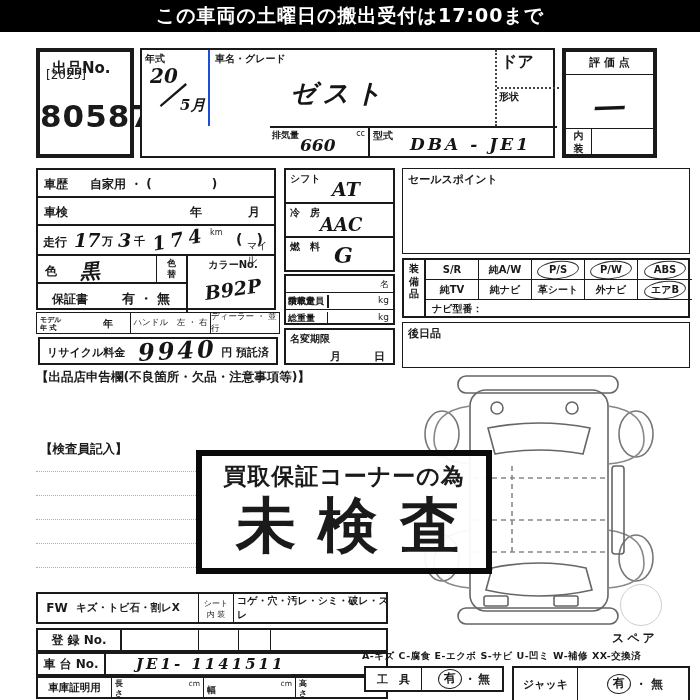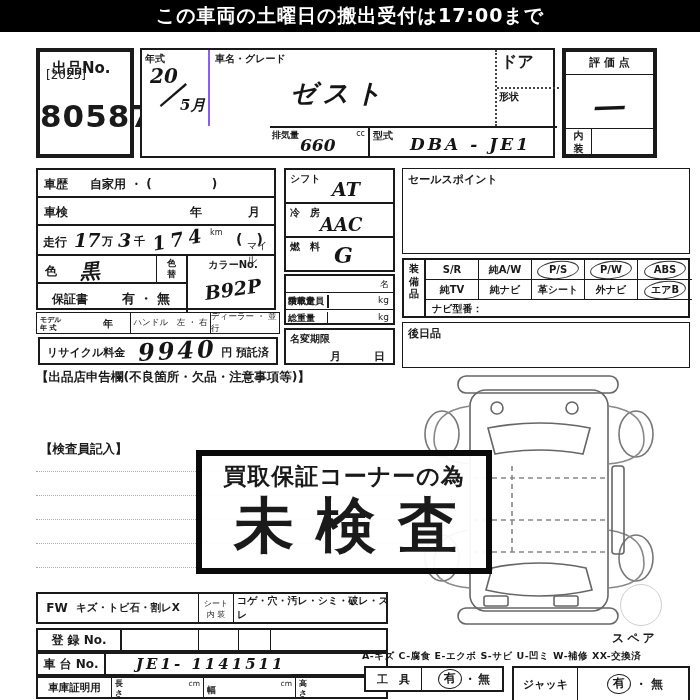--- a/index.html
+++ b/index.html
@@ -27,21 +27,21 @@
   <div class="abs" style="left:0;top:0;width:700px;height:32px;background:#000;color:#fff;display:flex;align-items:center;justify-content:center;font-size:19px;font-weight:bold;letter-spacing:1px;">この車両の土曜日の搬出受付は17:00まで</div>
 
   <div class="box" style="left:36px;top:48px;width:98px;height:110px;border-width:4px;">
     <span class="abs lbl" style="left:12px;top:7px;font-size:15px;">出品No.</span>
     <span class="abs" style="left:6px;top:16px;font-size:12px;color:#222;">[2023]</span>
     <span class="abs lbl" style="left:0;right:0;top:46px;text-align:center;font-size:31px;letter-spacing:1px;">80587</span>
   </div>
 
   <div class="box" style="left:140px;top:48px;width:415px;height:110px;">
 
-    <div class="abs" style="left:0;top:0;width:68px;height:76px;border-right:2px solid #8b5cf6;">
+    <div class="abs" style="left:0;top:0;width:68px;height:76px;border-right:2px solid #1d4ed8;">
       <span class="abs lbl" style="left:3px;top:2px;font-size:10px;">年式</span>
       <span class="abs hw" style="left:8px;top:14px;font-size:20px;">20</span>
       <span class="abs hw" style="left:18px;top:26px;font-size:26px;">／</span>
       <span class="abs hw" style="left:38px;top:46px;font-size:15px;">5月</span>
     </div>
 
     <div class="abs" style="left:68px;top:0;width:347px;height:76px;">
       <span class="abs lbl" style="left:5px;top:2px;font-size:10px;">車名・グレード</span>
       <span class="abs hw" style="left:80px;top:26px;font-size:26px;letter-spacing:6px;">ゼスト</span>
       <div class="abs" style="left:285px;top:0;width:62px;height:76px;border-left:2px dotted #444;">
@@ -230,21 +230,21 @@
       <rect x="142" y="226" width="24" height="10" rx="2"></rect>
       <rect x="46" y="238" width="160" height="16" rx="8"></rect>
     </svg>
   </div>
 
   <div class="abs" style="left:620px;top:584px;width:42px;height:42px;border:1.5px solid #cfcfcf;border-radius:50%;"></div>
   <div class="abs lbl" style="left:612px;top:630px;font-size:12px;letter-spacing:3px;">スペア</div>
 
   <div class="abs" style="left:196px;top:450px;width:296px;height:124px;border:6px solid #0a0a0a;background:rgba(255,255,255,0.94);z-index:2;">
     <div style="text-align:center;margin-top:5px;font-size:23px;font-weight:800;letter-spacing:1px;">買取保証コーナーの為</div>
-    <div style="text-align:center;margin-top:0;font-size:60px;font-weight:900;letter-spacing:22px;padding-left:26px;line-height:1.1;">未検査</div>
+    <div style="margin-top:0;font-size:60px;font-weight:900;letter-spacing:22px;padding-left:34px;line-height:1.1;">未検査</div>
   </div>
 
   <div class="box" style="left:36px;top:592px;width:352px;height:32px;">
     <div class="abs" style="left:0;top:0;width:38px;height:100%;display:flex;align-items:center;justify-content:center;">
       <span class="lbl" style="font-size:12px;">FW</span>
     </div>
     <div class="abs" style="left:38px;top:0;width:122px;height:100%;display:flex;align-items:center;">
       <span class="lbl" style="font-size:10.5px;">キズ・トビ石・割レX</span>
     </div>
     <div class="abs" style="left:160px;top:0;width:36px;height:100%;border-left:1.5px solid #1a1a1a;border-right:1.5px solid #1a1a1a;">

